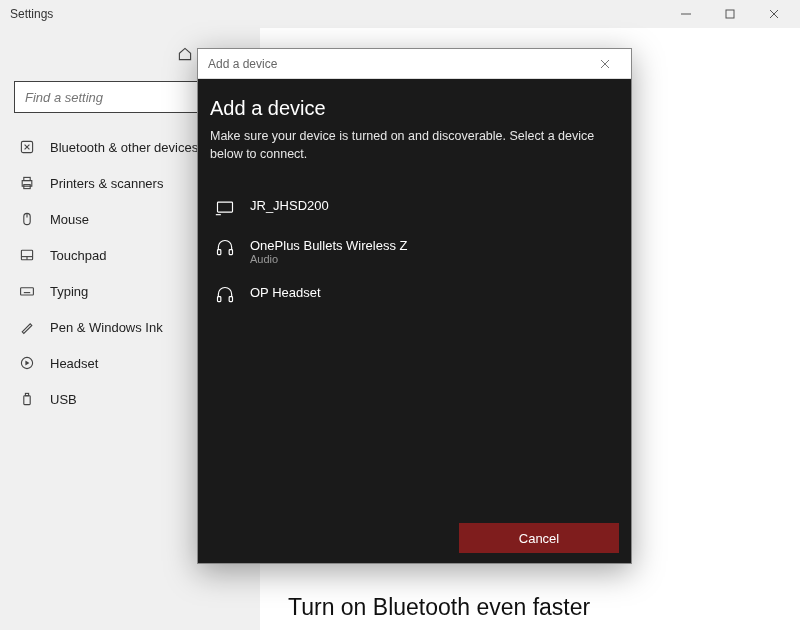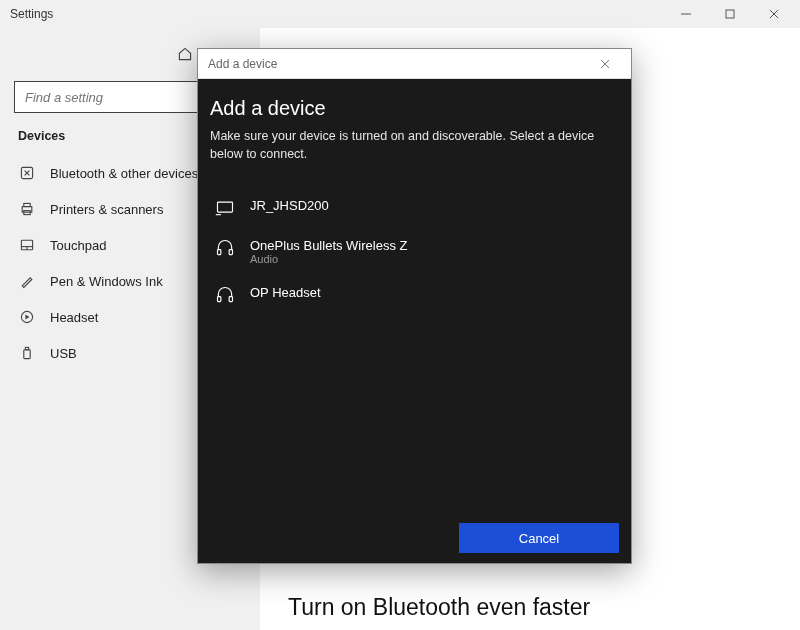--- a/index.html
+++ b/index.html
@@ -34,21 +34,21 @@
   .dlg-title { height:30px; background:#fff; display:flex; align-items:center; justify-content:space-between; padding:0 6px 0 10px; font-size:12px; color:#666; border-bottom:1px solid #ddd; }
   .dlg-x { width:40px; height:30px; display:flex; align-items:center;justify-content:center; color:#666;}
   .dlg-body { background:#1a1a1a; color:#fff; height:calc(100% - 30px); position:relative; padding:18px 12px; }
   .dlg-h1 { font-size:20px; font-weight:400; margin-bottom:8px; }
   .dlg-sub { font-size:12.5px; color:#e6e6e6; margin-bottom:25px; line-height:1.4; }
   .dev { display:flex; align-items:flex-start; gap:14px; padding:10px 4px; }
   .dev .dico { width:22px; display:flex;justify-content:center; color:#fff; }
   .dev .dnm { font-size:13px; color:#fff; }
   .dev .dsub { font-size:11px; color:#999; }
   .dlg-foot { position:absolute; bottom:10px; right:12px; }
-  .btn-cancel { width:160px; height:30px; background:#1d4ed8; color:#fff; border:none; font-size:13px; }
+  .btn-cancel { width:160px; height:30px; background:#7f1d1d; color:#fff; border:none; font-size:13px; }
 
   .ico svg, .dico svg { stroke:#444; fill:none; stroke-width:1.4; }
   .dico svg { stroke:#fff; }
 </style>
 </head>
 <body>
 
 <div class="titlebar">
   <div class="titlebar-left">Settings</div>
   <div class="winctrls">
@@ -80,21 +80,20 @@
             <path d="M3 9 L10 3 L17 9 V17 H3 Z"></path>
           </svg>
       </span>
       <span>Home</span>
     </div>
 
     <div class="search">
       <input type="text" placeholder="Find a setting" style="">
     </div>
 
-    <div class="group">Devices</div>
 
     <div class="navitem">
       <span class="ico">
           <svg width="16" height="16" viewBox="0 0 20 20">
             <rect x="3" y="3" width="14" height="14" rx="2"></rect>
             <line x1="7" y1="7" x2="13" y2="13"></line>
             <line x1="13" y1="7" x2="7" y2="13"></line>
           </svg>
         </span>
       <span>Bluetooth &amp; other devices</span>
@@ -105,26 +104,48 @@
             <rect x="4" y="7" width="12" height="7"></rect>
             <rect x="6" y="3" width="8" height="4"></rect>
             <rect x="6" y="12" width="8" height="5"></rect>
           </svg>
         </span>
       <span>Printers &amp; scanners</span>
     </div>
     <div class="navitem">
       <span class="ico">
           <svg width="16" height="16" viewBox="0 0 20 20">
+            <rect x="6" y="3" width="8" height="14" rx="4"></rect>
+            <line x1="10" y1="3" x2="10" y2="8"></line>
+          </svg>
+        </span>
+      <span>Mouse</span>
+    </div>
+    <div class="navitem">
+      <span class="ico">
+          <svg width="16" height="16" viewBox="0 0 20 20">
             <rect x="3" y="4" width="14" height="12" rx="1"></rect>
             <line x1="3" y1="12" x2="17" y2="12"></line>
             <line x1="10" y1="12" x2="10" y2="16"></line>
           </svg>
         </span>
       <span>Touchpad</span>
+    </div>
+    <div class="navitem">
+      <span class="ico">
+          <svg width="16" height="16" viewBox="0 0 20 20">
+            <rect x="2" y="6" width="16" height="9" rx="1"></rect>
+            <line x1="5" y1="9" x2="5" y2="9"></line>
+            <line x1="8" y1="9" x2="8" y2="9"></line>
+            <line x1="11" y1="9" x2="11" y2="9"></line>
+            <line x1="14" y1="9" x2="14" y2="9"></line>
+            <line x1="6" y1="12" x2="14" y2="12"></line>
+          </svg>
+        </span>
+      <span>Typing</span>
     </div>
     <div class="navitem">
       <span class="ico">
           <svg width="16" height="16" viewBox="0 0 20 20">
             <path d="M4 16 L14 6 L16 8 L6 18 Z"></path>
           </svg>
         </span>
       <span>Pen &amp; Windows Ink</span>
     </div>
     <div class="navitem">

